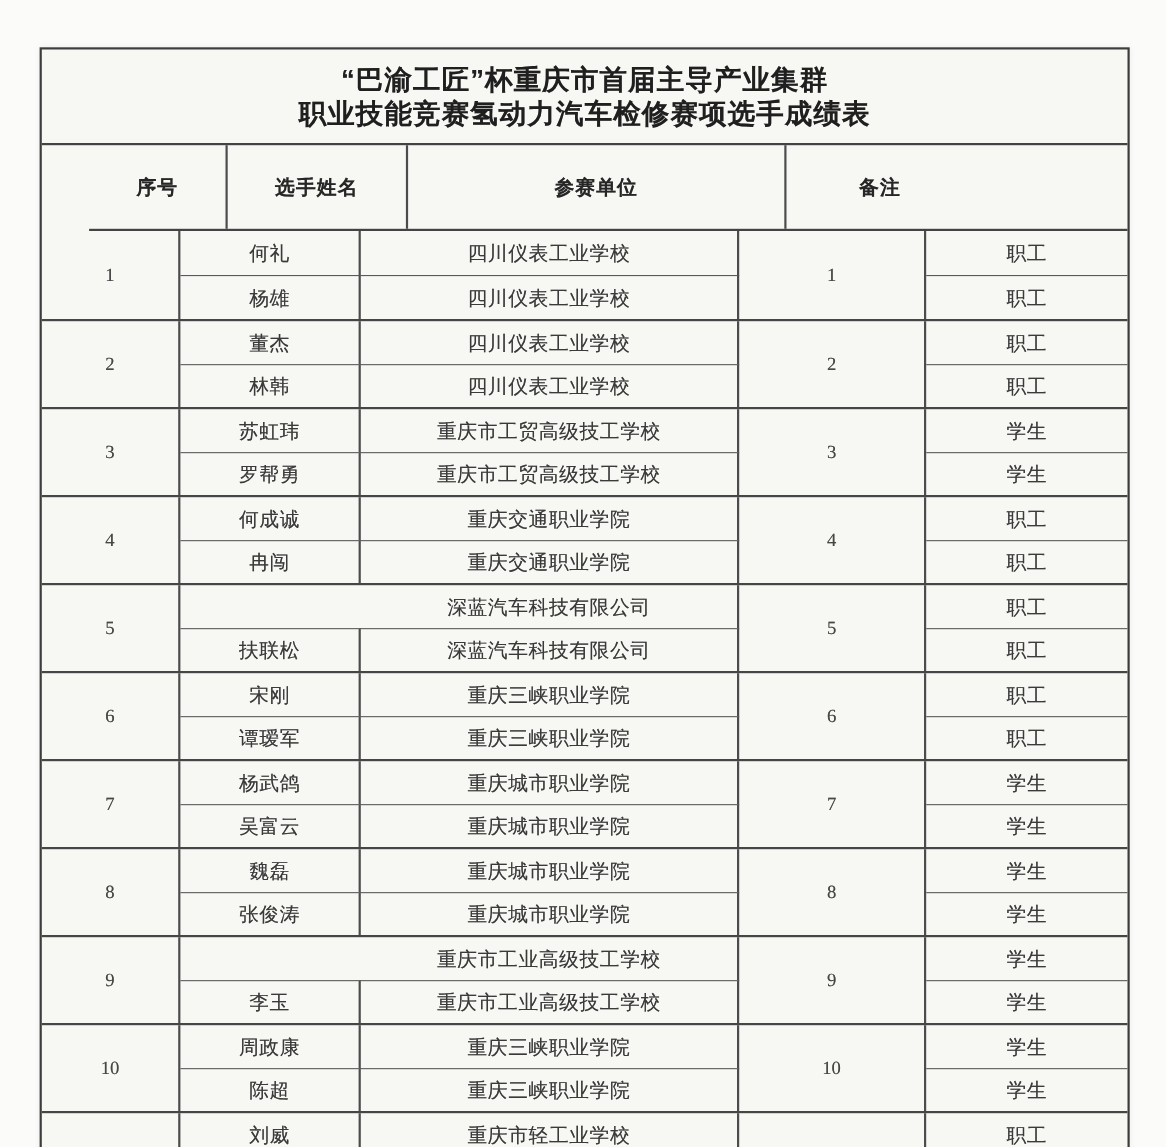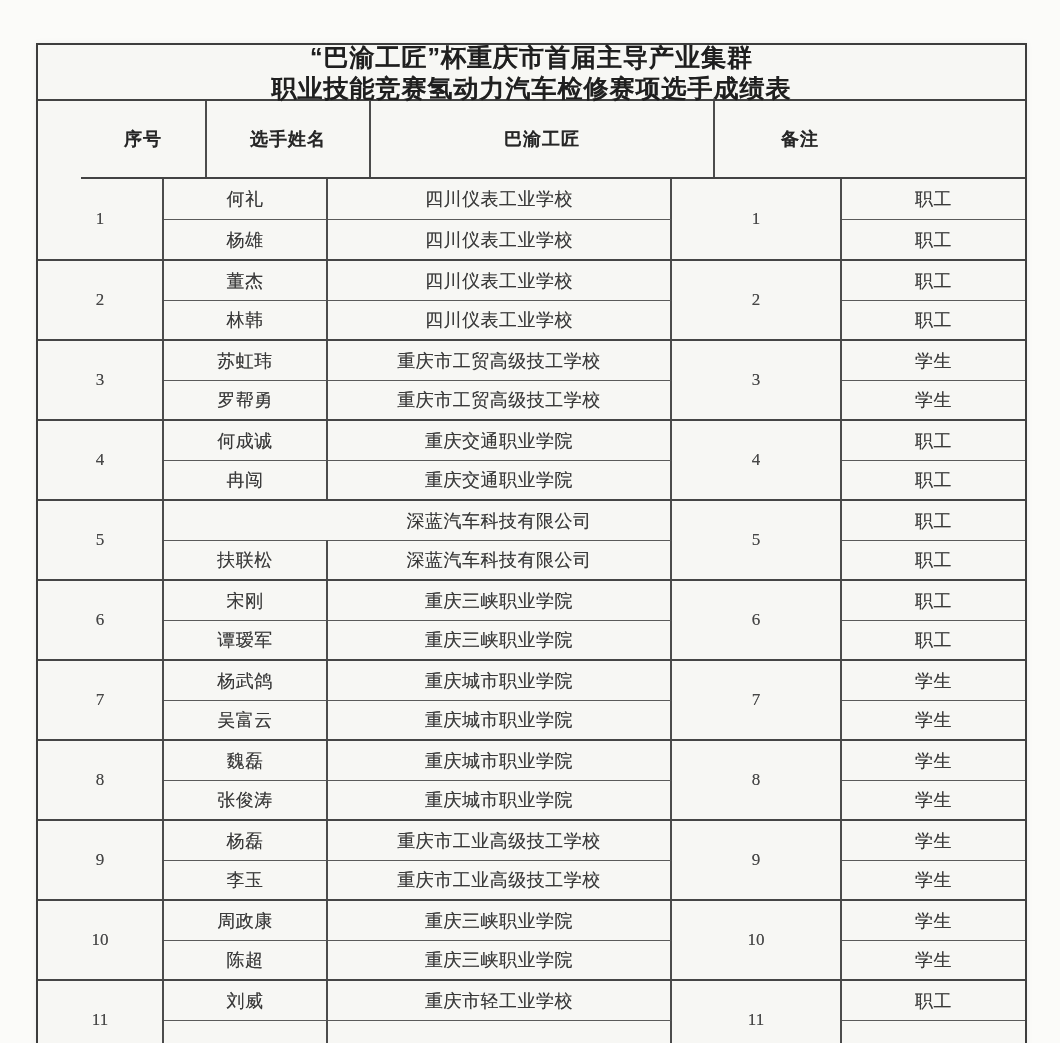--- a/index.html
+++ b/index.html
@@ -24,21 +24,21 @@
     border: 2px solid #3d3d3d;
     background: #f7f7f4;
     box-shadow: 0 0 6px rgba(0,0,0,0.06);
   }
   
   .doc-table, .doc-table * {
     text-shadow: 0 0 0.6px rgba(80,80,80,0.65);
   }
 
   .title-block {
-    height: 56px;
+    height: 87px;
     border-bottom: 2px solid #434343;
     display: flex;
     flex-direction: column;
     align-items: center;
     justify-content: center;
     box-sizing: border-box;
     padding-top: 2px;
   }
   .title-line {
     font-size: 25px;
@@ -116,21 +116,21 @@
 <div class="doc-table">
 
   <div class="title-block">
     <div class="title-line">“巴渝工匠”杯重庆市首届主导产业集群</div>
     <div class="title-line">职业技能竞赛氢动力汽车检修赛项选手成绩表</div>
   </div>
 
   <div class="header-row grid-cols">
     <div class="header-cell v">序号</div>
     <div class="header-cell v">选手姓名</div>
-    <div class="header-cell v">巴渝工匠</div>
+    <div class="header-cell v">参赛单位</div>
     <div class="header-cell">备注</div>
   </div>
 
   <div id="groups">
   <div class="group grid-cols">
     <div class="cell num v c-seq">1</div>
     <div class="cell v c-name1">何礼</div>
     <div class="cell v c-unit1">四川仪表工业学校</div>
     <div class="cell num v c-rank">1</div>
     <div class="cell c-note1">职工</div>
@@ -210,21 +210,20 @@
     <div class="cell v c-unit1">重庆城市职业学院</div>
     <div class="cell num v c-rank">8</div>
     <div class="cell c-note1">学生</div>
     <div class="cell v c-name2">张俊涛</div>
     <div class="cell v c-unit2">重庆城市职业学院</div>
     <div class="cell c-note2">学生</div>
   </div>
 
   <div class="group grid-cols">
     <div class="cell num v c-seq">9</div>
-    <div class="cell v c-name1">杨磊</div>
     <div class="cell v c-unit1">重庆市工业高级技工学校</div>
     <div class="cell num v c-rank">9</div>
     <div class="cell c-note1">学生</div>
     <div class="cell v c-name2">李玉</div>
     <div class="cell v c-unit2">重庆市工业高级技工学校</div>
     <div class="cell c-note2">学生</div>
   </div>
 
   <div class="group grid-cols">
     <div class="cell num v c-seq">10</div>

